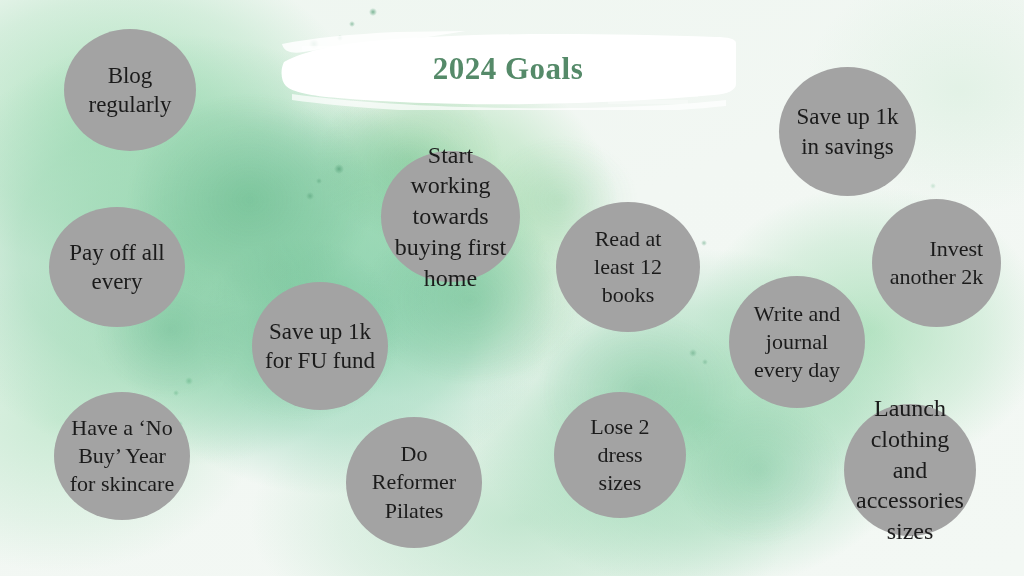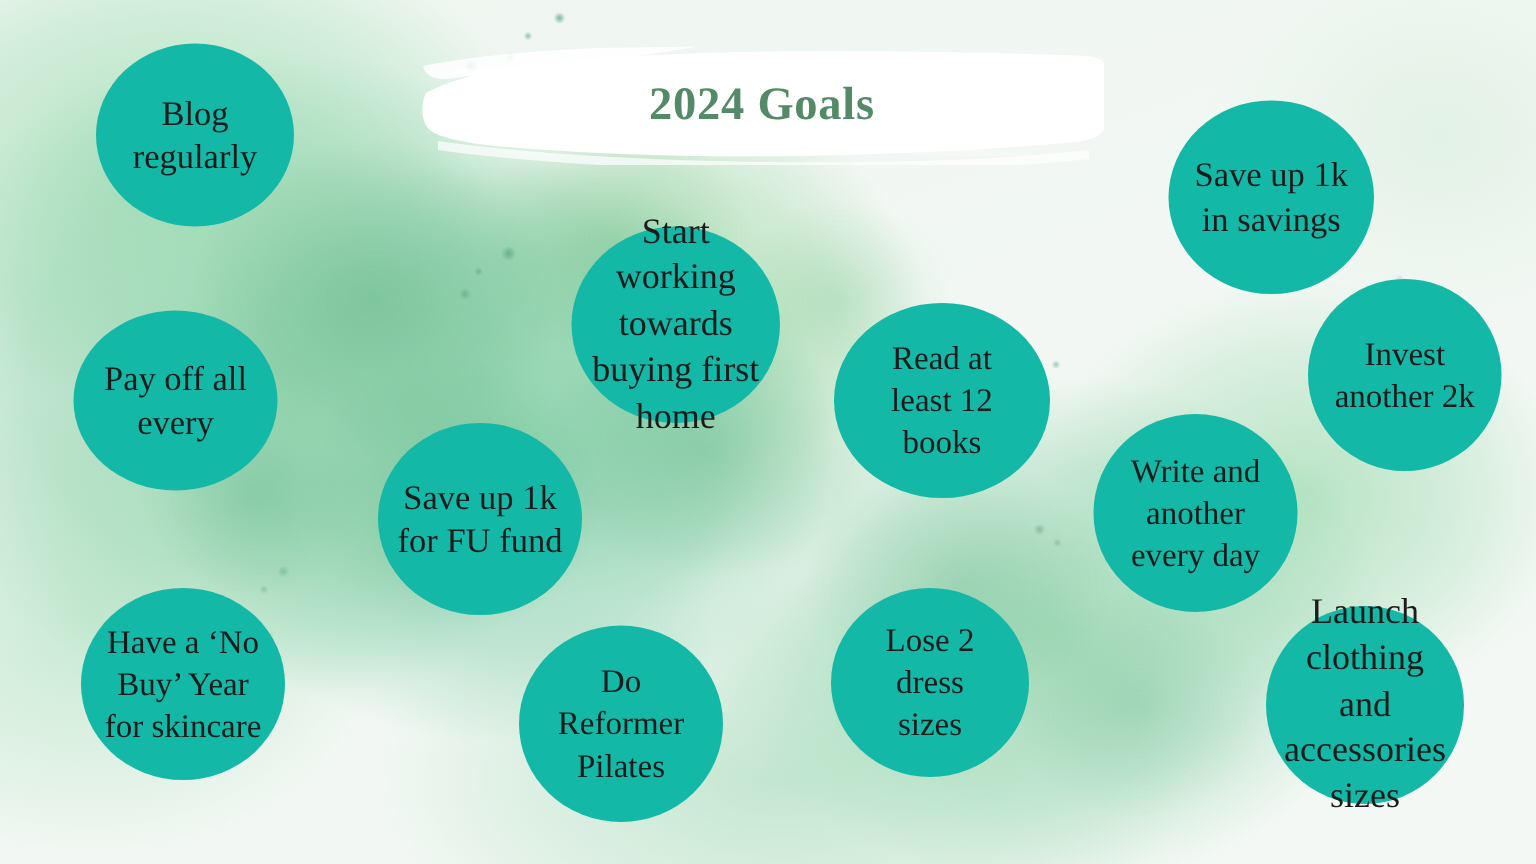--- a/index.html
+++ b/index.html
@@ -93,21 +93,21 @@
     font-weight: 700;
     color: #558a69;
     letter-spacing: 0.5px;
     white-space: nowrap;
   }
 
   
   .goal-bubble {
     position: absolute;
     border-radius: 50%;
-    background: #14b8a6;
+    background: #a3a3a3;
     display: flex;
     align-items: center;
     justify-content: center;
     text-align: center;
     color: #1b1b1b;
     box-sizing: border-box;
   }
   .goal-bubble .goal-text {
     line-height: 1.28;
     padding: 0 8px;
@@ -181,30 +181,30 @@
   </div>
 
   <div class="goal-bubble sz-md" style="left:554px; top:392px; width:132px; height:126px;">
     <span class="goal-text">Lose 2
 dress
 sizes</span>
   </div>
 
   <div class="goal-bubble sz-md" style="left:729px; top:276px; width:136px; height:132px;">
     <span class="goal-text">Write and
-another
+journal
 every day</span>
   </div>
 
   <div class="goal-bubble sz-lg" style="left:779px; top:67px;  width:137px; height:129px;">
     <span class="goal-text">Save up 1k
 in savings</span>
   </div>
 
-  <div class="goal-bubble sz-md" style="left:872px; top:186px; width:129px; height:128px;">
+  <div class="goal-bubble sz-md" style="left:872px; top:199px; width:129px; height:128px;text-align:right;">
     <span class="goal-text">Invest
 another 2k</span>
   </div>
 
   <div class="goal-bubble sz-sm" style="left:844px; top:404px; width:132px; height:132px;">
     <span class="goal-text">Launch
 clothing and
 accessories
 sizes</span>
   </div>

